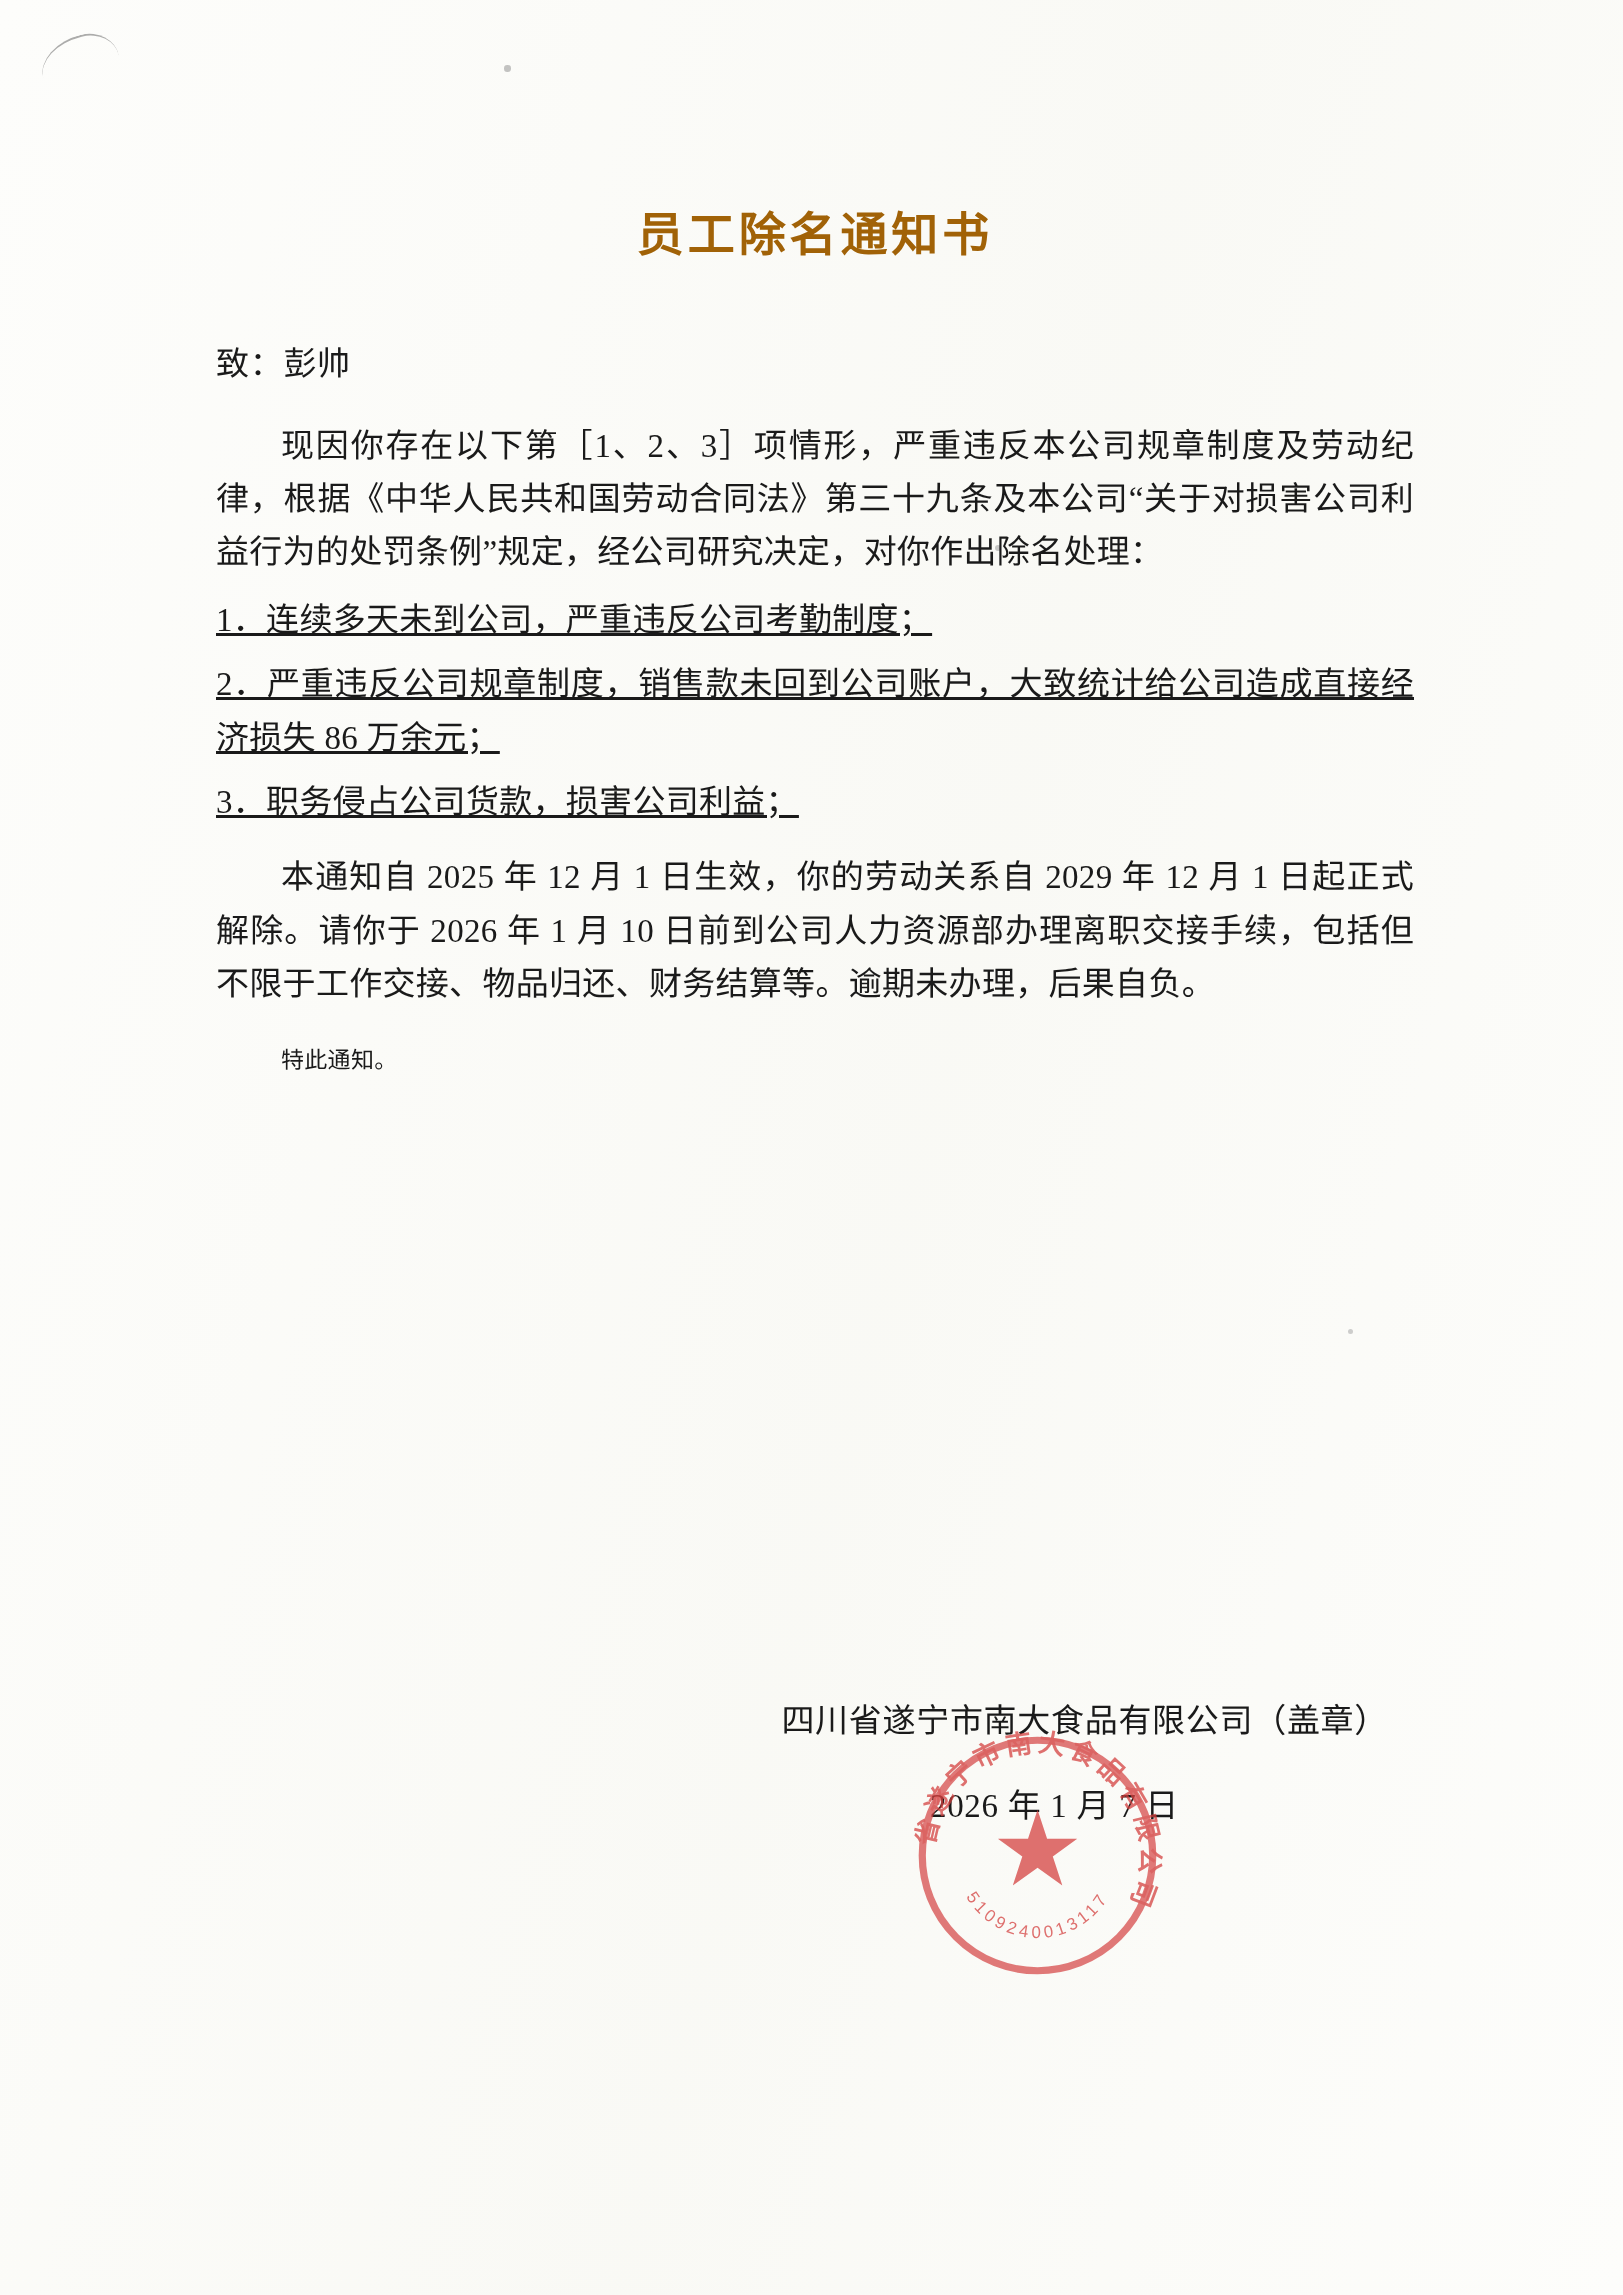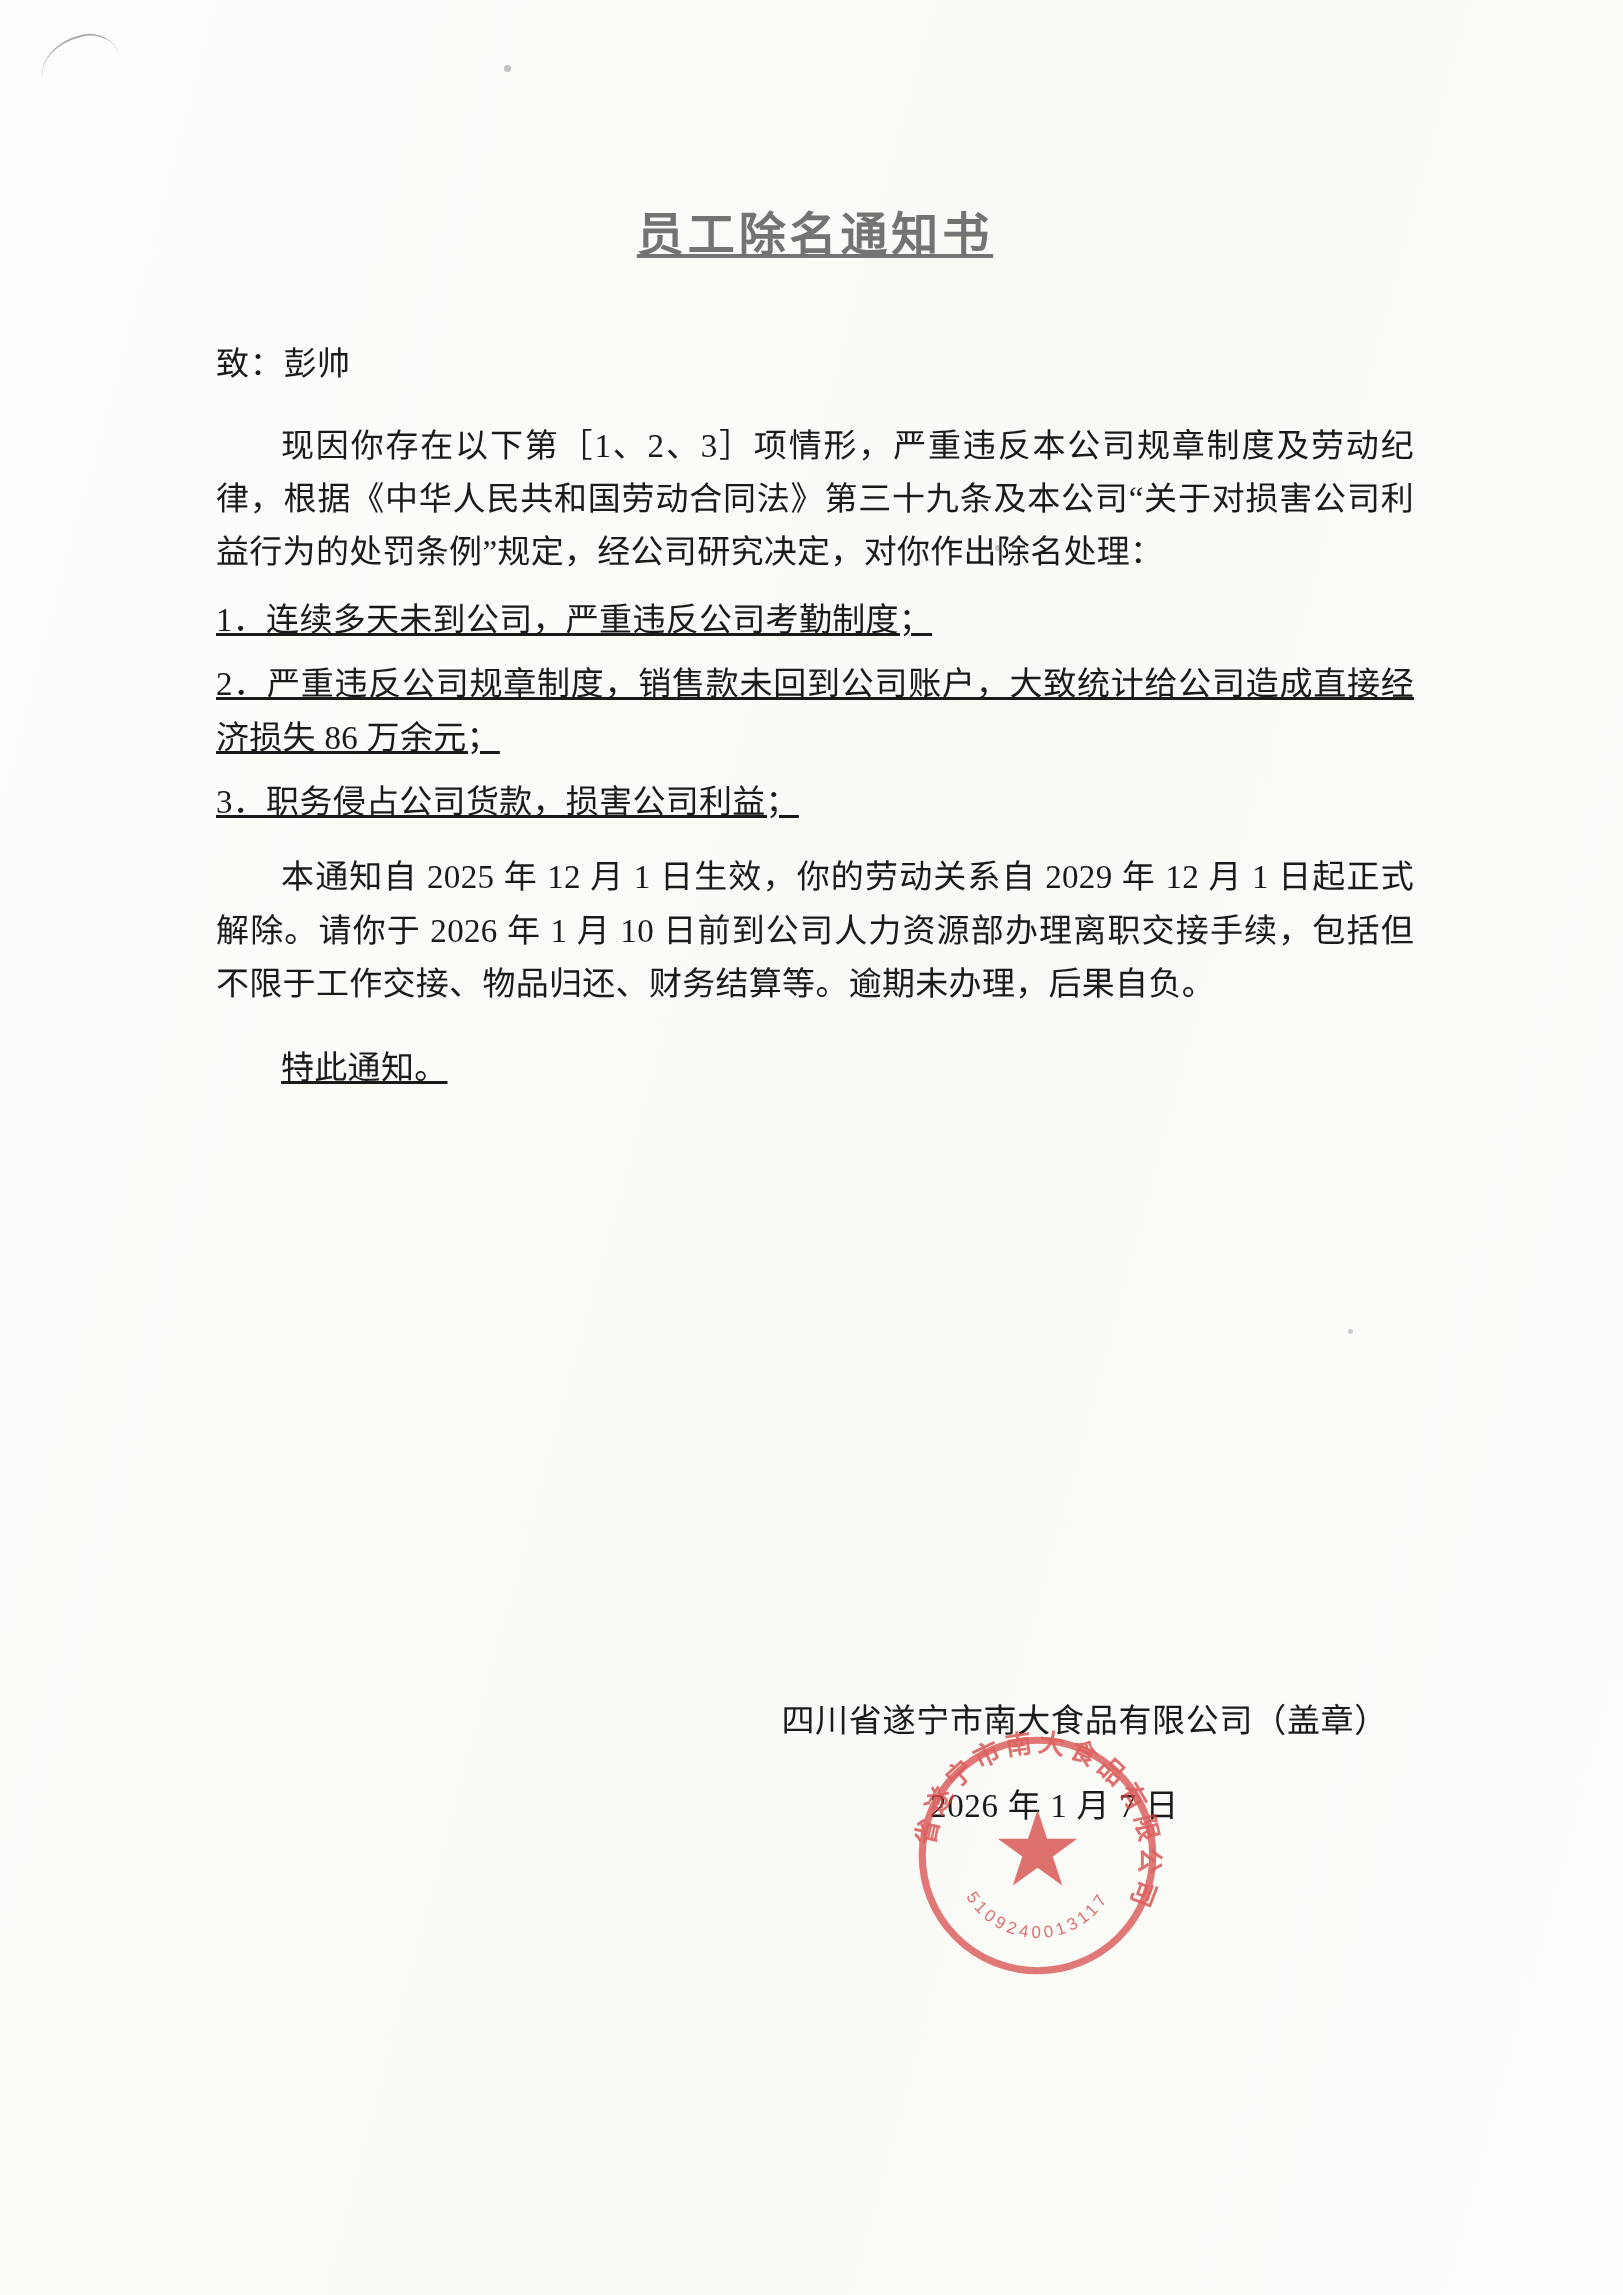--- a/index.html
+++ b/index.html
@@ -68,22 +68,21 @@
     top: 196px;
     width: 1198px;
   }
 
   .doc-title {
     text-align: center;
     font-size: 47px;
     letter-spacing: 3.9px;
     font-weight: 700;
     margin: 0 0 77px 0;
-    color: #737373;
-    text-decoration: underline;
+    color: #a16207;
   }
 
   .addressee {
     font-size: 33px;
     line-height: 1.35;
     margin: 0 0 33px 0;
     letter-spacing: 0.7px;
   }
 
   p.body-text {
@@ -105,26 +104,25 @@
     font-size: 33px;
     line-height: 1.62;
     margin: 0 0 10.5px 0;
     text-align: justify;
     text-justify: inter-ideograph;
     letter-spacing: 0.3px;
     text-decoration: underline;
   }
 
   .closing {
-    font-size: 33px;
+    font-size: 23px;
     line-height: 1.62;
     margin: 31px 0 0 0;
     text-indent: 65px;
     letter-spacing: 0.3px;
-    text-decoration: underline;
   }
 
   .signature-block {
     position: absolute;
     left: 216px;
     top: 1694px;
     width: 1198px;
     text-align: right;
   }
   .sign-company {

